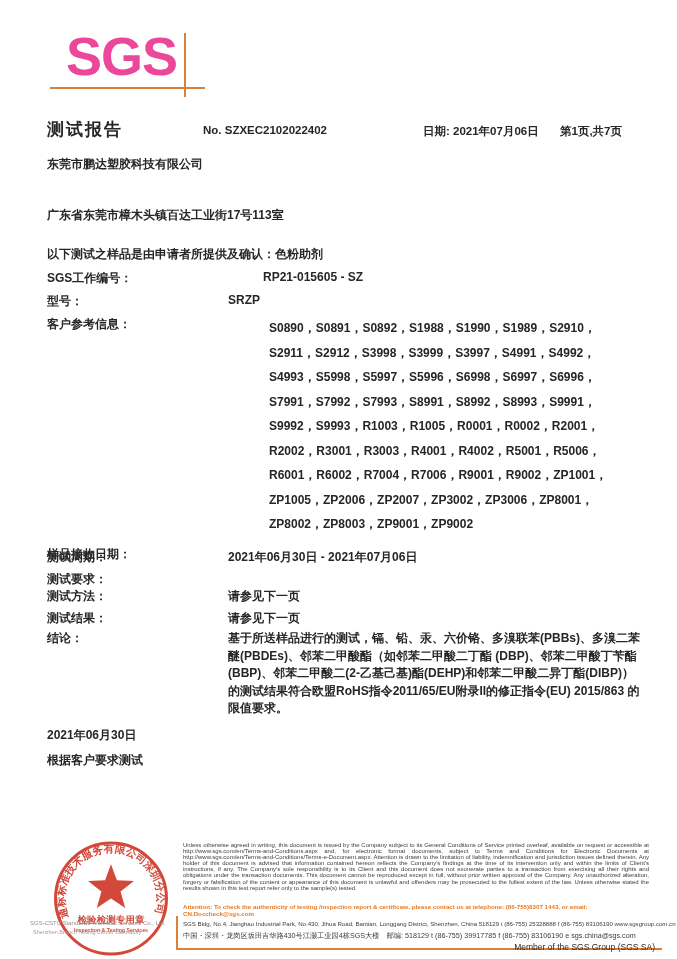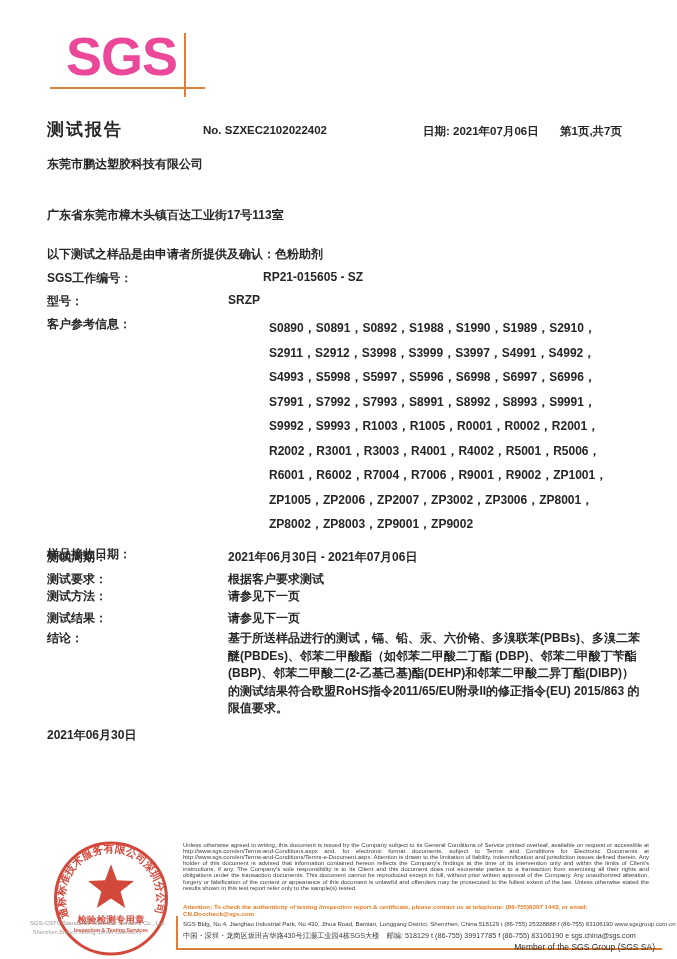--- a/index.html
+++ b/index.html
@@ -25,21 +25,21 @@
   .intro{left:47px;top:246px;font-size:12px;font-weight:700;color:#262626;}
   .frow{left:47px;width:595px;display:flex;font-size:12px;color:#262626;font-weight:700;}
   .frow .lbl{width:181px;flex:0 0 181px;}
   .frow .val{flex:1;}
   .r-job{top:270px;gap:35px;}
   .r-model{top:293px;}
   .r-refs{top:316px;justify-content:space-between;}
   .r-refs .val div{line-height:24.5px;margin-left:41px;}
   .r-received{top:546px;flex-direction:column;}
   .r-period{top:549px;}
-  .r-requested{top:571px;}
+  .r-requested{top:571px;flex-direction:column;}
   .r-method{top:588px;}
   .r-results{top:610px;}
   .r-conclusion{top:630px;}
   .r-conclusion .val{line-height:17.5px;width:412px;}
   
   .legal{left:183px;top:842px;width:466px;font-size:6px;line-height:6.1px;color:#3d3d3d;text-align:justify;}
   .attention{left:183px;top:904px;width:472px;font-size:6.2px;line-height:6.6px;color:#e87a22;font-weight:700;}
   .addr-en{left:183px;top:920px;width:470px;font-size:6.1px;color:#3d3d3d;white-space:nowrap;}
   .addr-cn{left:183px;top:931px;width:470px;font-size:7.2px;color:#3d3d3d;white-space:nowrap;}
   .f-vline{left:176px;top:916px;width:1.5px;height:33px;background:#d9813a;}

